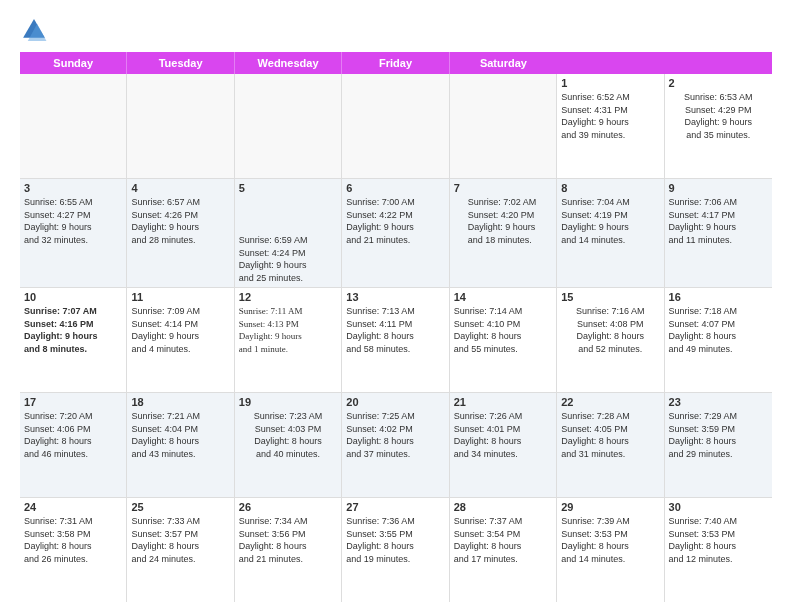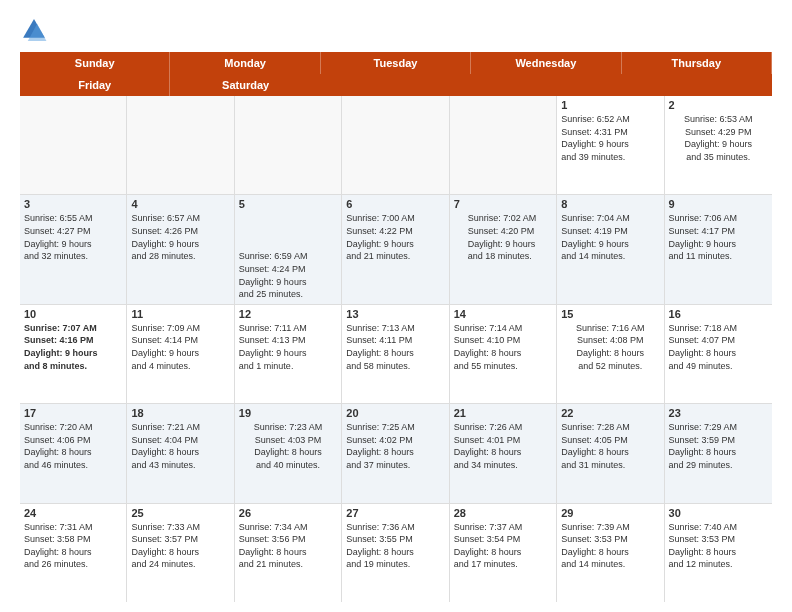--- a/index.html
+++ b/index.html
@@ -60,22 +60,22 @@
       font-size: 14px;
       color: #555;
     }
     .calendar {
       flex: 1;
       display: flex;
       flex-direction: column;
     }
     .cal-header {
       display: grid;
-      grid-template-columns: repeat(5, 1fr);
-      background: #c2410c;
+      grid-template-columns: repeat(7, 1fr);
+      background: #d946ef;
     }
     .cal-header-cell {
       color: #fff;
       font-size: 11px;
       font-weight: bold;
       padding: 5px 4px;
       text-align: center;
       border-right: 1px solid rgba(255,255,255,0.3);
     }
     .cal-header-cell:last-child { border-right: none; }
@@ -131,24 +131,22 @@
     </div>
     <div class="title-block">
       <div class="month-title"></div>
       <div class="location"></div>
     </div>
   </div>
 
   <div class="calendar">
     <div class="cal-header" id="cal-header">
         <div class="cal-header-cell">Sunday</div>
-        <div class="cal-header-cell">Monday</div>
         <div class="cal-header-cell">Tuesday</div>
         <div class="cal-header-cell">Wednesday</div>
-        <div class="cal-header-cell">Thursday</div>
         <div class="cal-header-cell">Friday</div>
         <div class="cal-header-cell">Saturday</div>
       </div>
     <div class="cal-body" id="cal-body">
         <div class="cal-row">
           <div class="cal-cell empty"></div>
           <div class="cal-cell empty"></div>
           <div class="cal-cell empty"></div>
           <div class="cal-cell empty"></div>
           <div class="cal-cell empty"></div>
@@ -228,21 +226,21 @@
           </div>
           <div class="cal-cell">
             <div class="day-num">11</div>
             <div class="day-info" style="white-space: pre-line;">Sunrise: 7:09 AM
 Sunset: 4:14 PM
 Daylight: 9 hours
 and 4 minutes.</div>
           </div>
           <div class="cal-cell">
             <div class="day-num">12</div>
-            <div class="day-info" style="white-space: pre-line;">Sunrise: 7:11 AM
+            <div class="day-info" style="white-space: pre-line; font-family: Liberation Serif, serif;">Sunrise: 7:11 AM
 Sunset: 4:13 PM
 Daylight: 9 hours
 and 1 minute.</div>
           </div>
           <div class="cal-cell">
             <div class="day-num">13</div>
             <div class="day-info" style="white-space: pre-line;">Sunrise: 7:13 AM
 Sunset: 4:11 PM
 Daylight: 8 hours
 and 58 minutes.</div>

